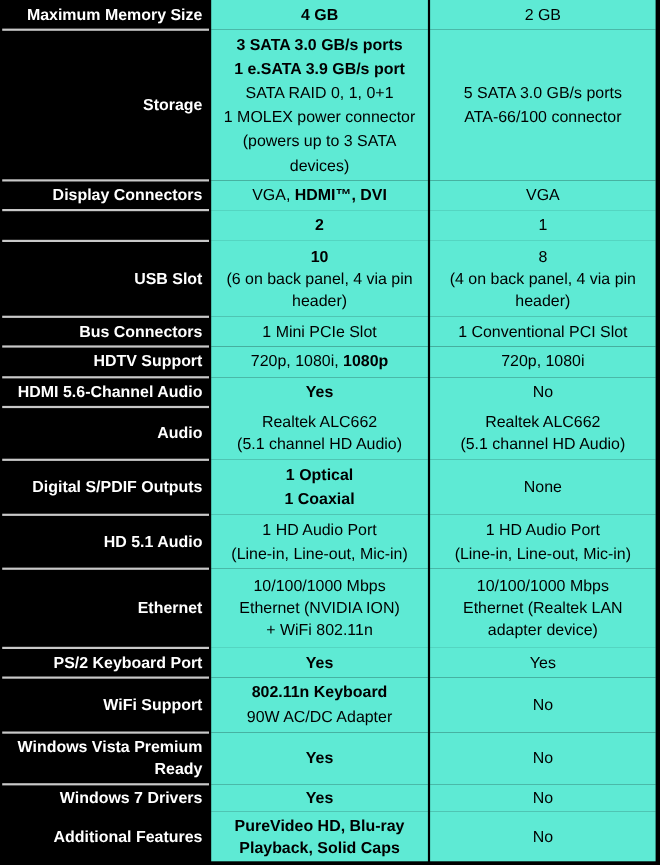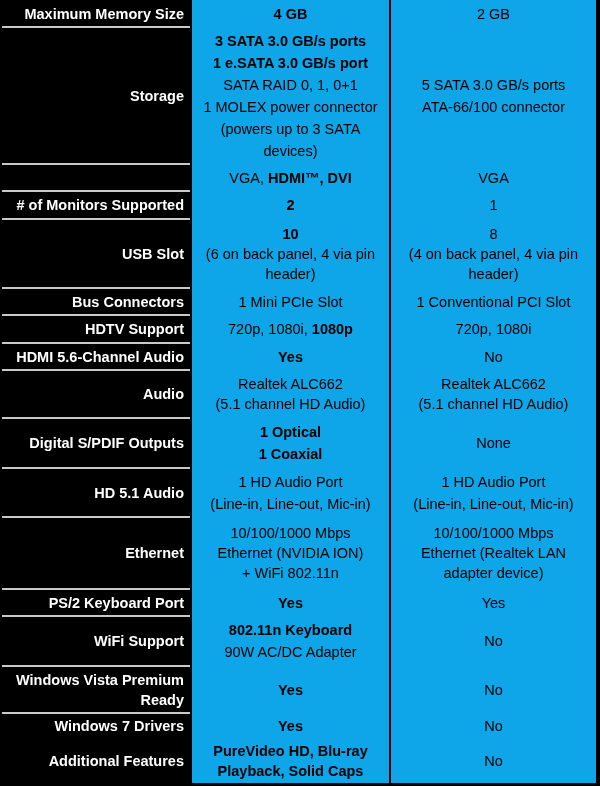--- a/index.html
+++ b/index.html
@@ -5,21 +5,21 @@
   html, body { margin: 0; padding: 0; background: #000; }
   body { width: 600px; height: 786px; overflow: hidden; position: relative;
          font-family: "Liberation Sans", "DejaVu Sans", sans-serif; }
   .table { position: absolute; left: 0; top: 0; width: 500px; height: 786px; background: #000; }
   .row { position: absolute; left: 0; width: 600px; }
   .hdr { position: absolute; left: 0; top: 0; bottom: 0; width: 191px; background: #000;
          color: #fff; font-weight: bold; font-size: 14.5px; text-align: right;
          display: flex; align-items: center; justify-content: flex-end;
          padding-right: 7px; box-sizing: border-box; line-height: 20px; }
   .hdr-sep { position: absolute; left: 2px; width: 188px; height: 2px; background: #c8c8c8; top: -1px; }
-  .cell { position: absolute; top: 0; bottom: 0; background: #0ea5e9; color: #000;
+  .cell { position: absolute; top: 0; bottom: 0; background: #5eead4; color: #000;
           display: flex; flex-direction: column; align-items: center; justify-content: center;
           text-align: center; font-size: 14.5px; line-height: 20px; box-sizing: border-box; }
   .c1 { left: 192px; width: 197px; }
   .c2 { left: 391px; width: 205px; }
   .line { display: block; }
   .b { font-weight: bold; }
   .gap { line-height: 22px; }
 </style>
 </head>
 <body>
@@ -32,42 +32,42 @@
       </div>
       <div class="cell c2">
         <span class="line">2 GB</span>
       </div>
     </div>
     <div class="row" style="top: 27px; height: 137px;">
       <div class="hdr">Storage</div>
       <div class="hdr-sep"></div>
       <div class="cell c1">
         <span class="line b gap">3 SATA 3.0 GB/s ports</span>
-        <span class="line b gap">1 e.SATA 3.0 GB/s port</span>
+        <span class="line b gap">1 e.SATA 3.9 GB/s port</span>
         <span class="line gap">SATA RAID 0, 1, 0+1</span>
         <span class="line gap">1 MOLEX power connector</span>
         <span class="line gap">(powers up to 3 SATA</span>
         <span class="line gap">devices)</span>
       </div>
       <div class="cell c2">
         <span class="line gap">5 SATA 3.0 GB/s ports</span>
         <span class="line gap">ATA-66/100 connector</span>
       </div>
     </div>
     <div class="row" style="top: 164px; height: 27px;">
+      <div class="hdr">Display Connectors</div>
       <div class="hdr-sep"></div>
       <div class="cell c1">
         <span class="line">VGA, <b>HDMI™, DVI</b></span>
       </div>
       <div class="cell c2">
         <span class="line">VGA</span>
       </div>
     </div>
     <div class="row" style="top: 191px; height: 28px;">
-      <div class="hdr"># of Monitors Supported</div>
       <div class="hdr-sep"></div>
       <div class="cell c1">
         <span class="line b">2</span>
       </div>
       <div class="cell c2">
         <span class="line">1</span>
       </div>
     </div>
     <div class="row" style="top: 219px; height: 69px;">
       <div class="hdr">USB Slot</div>

